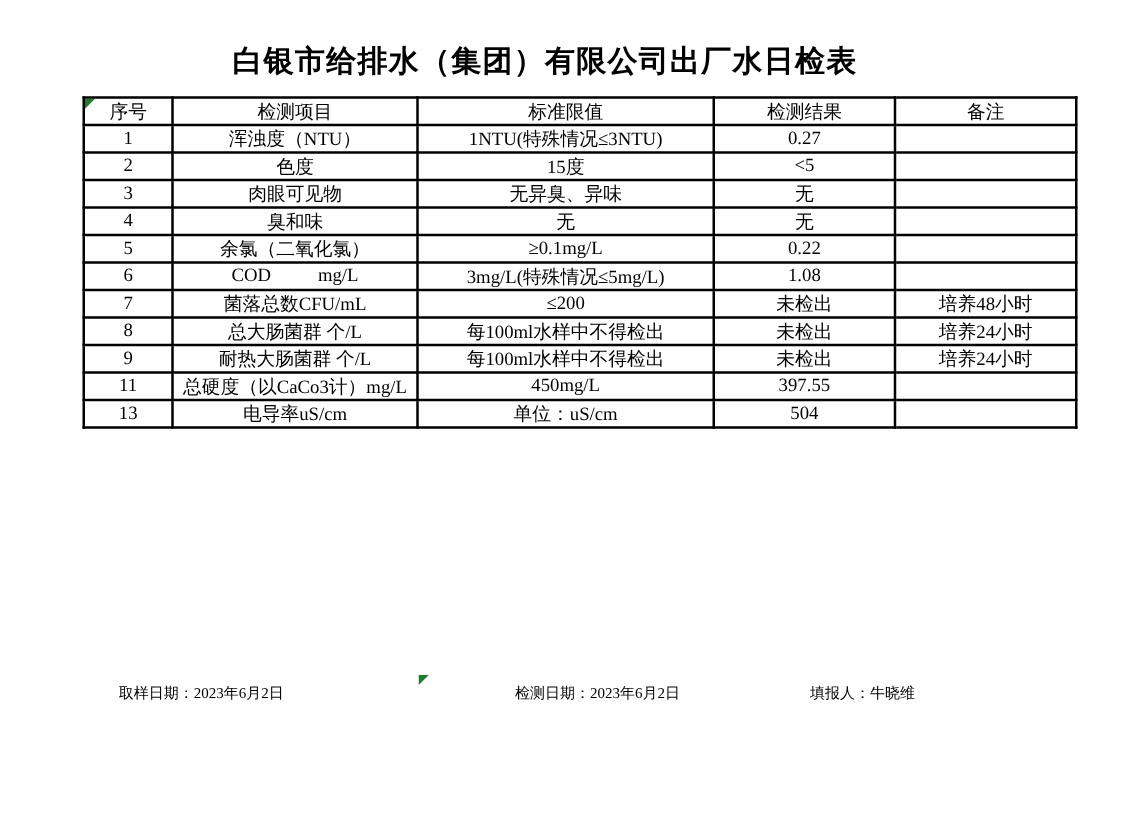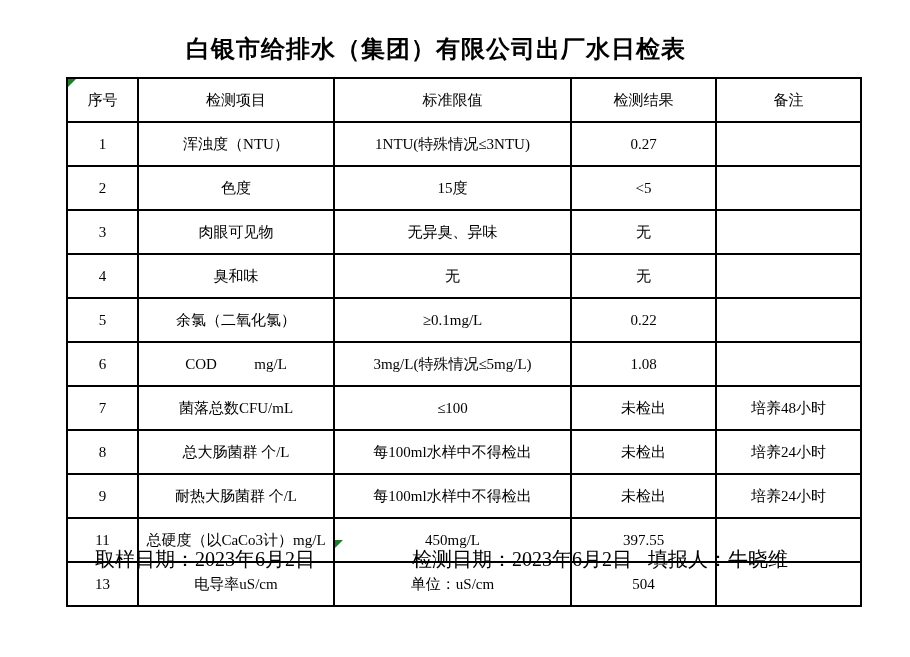--- a/index.html
+++ b/index.html
@@ -30,33 +30,33 @@
   .report th, .report td {
     border: 2px solid #000000;
     text-align: center;
     vertical-align: middle;
     padding: 0;
     font-size: 15px;
     font-weight: normal;
     white-space: pre;
     overflow: hidden;
   }
-  .report tr { height: 44px; }
+  .report tr { height: 22px; }
   .corner-tri {
     position: absolute;
     width: 0; height: 0;
     border-top: 8px solid #1f7d2c;
     border-right: 8px solid transparent;
   }
   .corner-tri.top-left { left: 68px; top: 79px; }
   .corner-tri.bottom    { left: 335px; top: 540px; }
   .footer span {
     position: absolute;
     top: 546px;
-    font-size: 20px;
+    font-size: 12px;
     white-space: pre;
   }
   .footer .f1 { left: 95px; }
   .footer .f2 { left: 412px; }
   .footer .f3 { left: 648px; }
 </style>
 </head>
 <body>
 
 <h1 class="title">白银市给排水（集团）有限公司出厂水日检表</h1>
@@ -119,21 +119,21 @@
       <tr>
         <td>6</td>
         <td>COD          mg/L</td>
         <td>3mg/L(特殊情况≤5mg/L)</td>
         <td>1.08</td>
         <td></td>
       </tr>
       <tr>
         <td>7</td>
         <td>菌落总数CFU/mL</td>
-        <td>≤100</td>
+        <td>≤200</td>
         <td>未检出</td>
         <td>培养48小时</td>
       </tr>
       <tr>
         <td>8</td>
         <td>总大肠菌群 个/L</td>
         <td>每100ml水样中不得检出</td>
         <td>未检出</td>
         <td>培养24小时</td>
       </tr>

